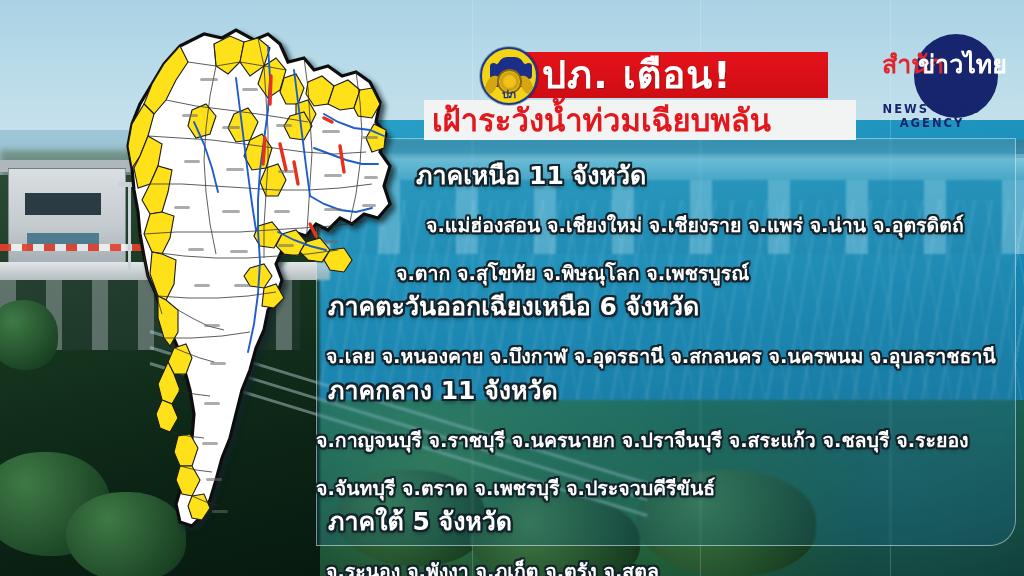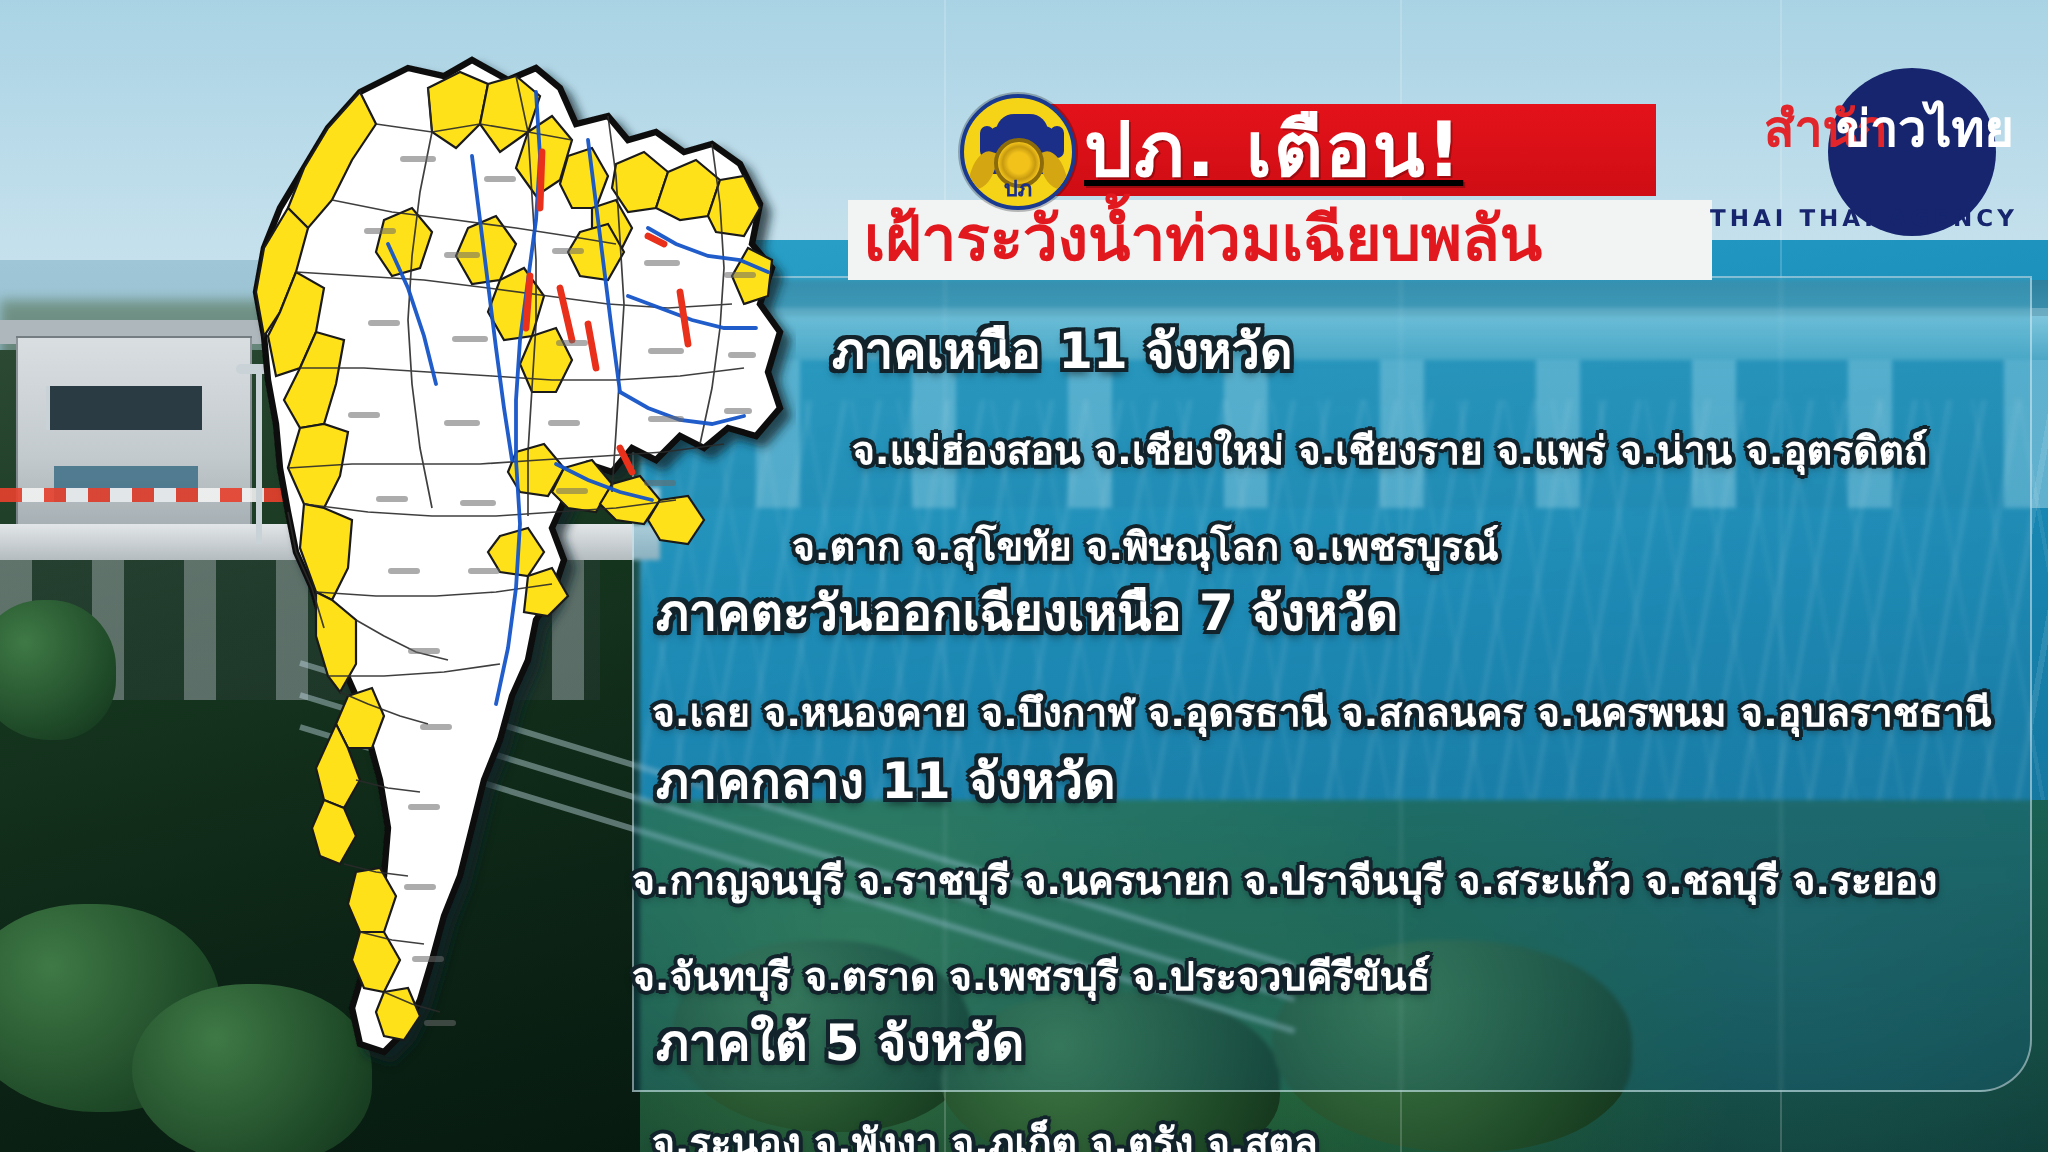--- a/index.html
+++ b/index.html
@@ -121,21 +121,21 @@
   }
 
   
   .map-wrap { position:absolute; left:118px; top:18px; width:280px; height:520px; }
   .map-wrap svg { display:block; width:100%; height:100%; }
 
   
   .red-banner {
     position:absolute; left:510px; top:52px; width:318px; height:46px;
     background:linear-gradient(180deg,#e4121a 0%,#cf0d14 100%);
-    display:flex; align-items:center;text-decoration:underline;
+    display:flex; align-items:center;
   }
   .red-banner .txt {
     color:#fff; font-size:38px; font-weight:bold; letter-spacing:1px;
     padding-left:32px; line-height:1; white-space:nowrap;
     text-shadow:1px 1px 0 rgba(0,0,0,.25);
   }
   .white-banner {
     position:absolute; left:424px; top:100px; width:432px; height:40px;
     background:#f2f3f3;
     display:flex; align-items:center;
@@ -444,33 +444,33 @@
     <div class="leaf-l"></div>
     <div class="leaf-r"></div>
     <div class="wheel"></div>
     <div class="abbr">ปภ</div>
   </div>
 
   <div class="tna">
     <div class="disc"></div>
     <div class="w1">สำนัก</div>
     <div class="w2">ข่าวไทย</div>
-    <div class="en">THAI THAI AGENCY</div>
+    <div class="en">NEWS NEWS AGENCY</div>
   </div>
 
   <div class="regions">
 
     <div class="region r-north">
       <div class="region-head">ภาคเหนือ  11  จังหวัด</div>
       <div class="region-line l1">จ.แม่ฮ่องสอน จ.เชียงใหม่ จ.เชียงราย จ.แพร่ จ.น่าน จ.อุตรดิตถ์</div>
       <div class="region-line l2">จ.ตาก จ.สุโขทัย จ.พิษณุโลก จ.เพชรบูรณ์</div>
     </div>
 
     <div class="region r-ne">
-      <div class="region-head">ภาคตะวันออกเฉียงเหนือ  7  จังหวัด</div>
+      <div class="region-head">ภาคตะวันออกเฉียงเหนือ  6  จังหวัด</div>
       <div class="region-line">จ.เลย จ.หนองคาย จ.บึงกาฬ จ.อุดรธานี จ.สกลนคร จ.นครพนม จ.อุบลราชธานี</div>
     </div>
 
     <div class="region r-central">
       <div class="region-head">ภาคกลาง  11  จังหวัด</div>
       <div class="region-line">จ.กาญจนบุรี จ.ราชบุรี จ.นครนายก จ.ปราจีนบุรี จ.สระแก้ว จ.ชลบุรี จ.ระยอง</div>
       <div class="region-line">จ.จันทบุรี จ.ตราด จ.เพชรบุรี จ.ประจวบคีรีขันธ์</div>
     </div>
 
     <div class="region r-south">

